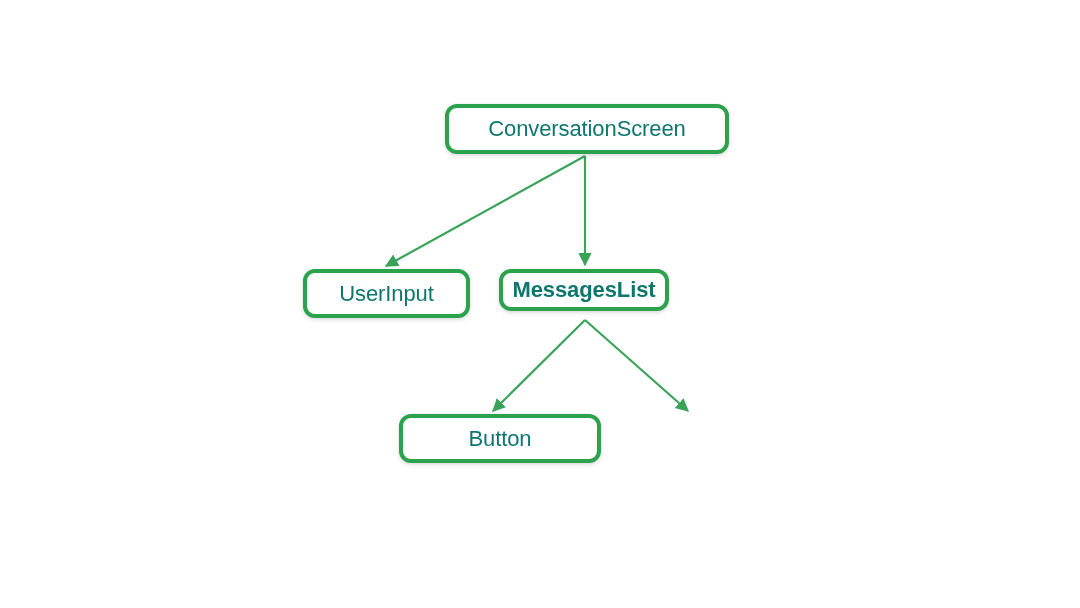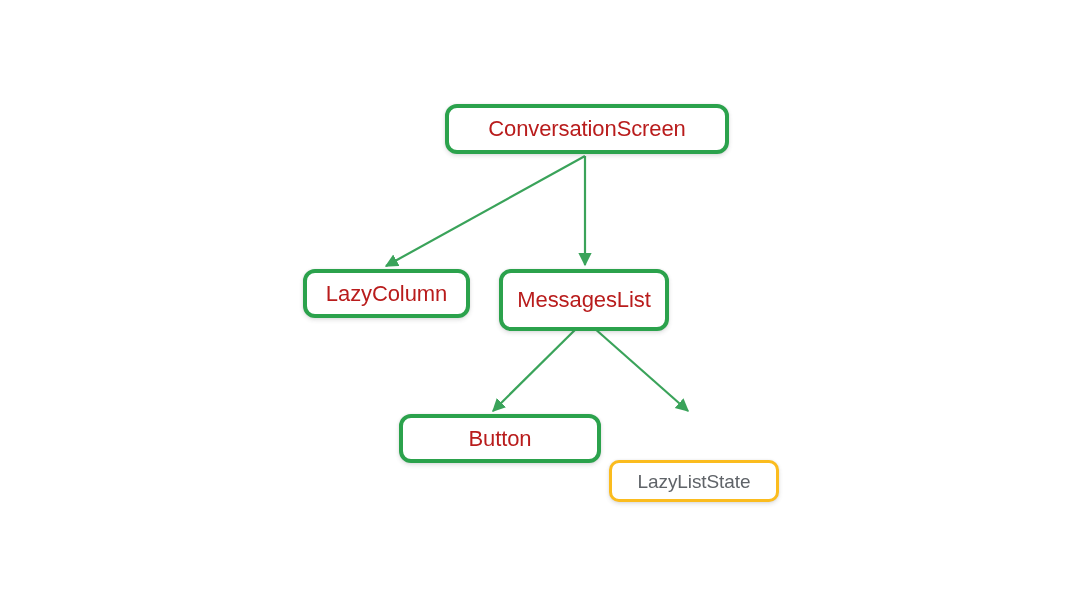--- a/index.html
+++ b/index.html
@@ -52,41 +52,41 @@
     border-width: 4px;
     border-color: #2ba24c;
   }
 
   .node-state {
     border-width: 3px;
     border-color: #fbbc1e;
   }
 
   .node-label {
-    color: #b91c1c;
+    color: #0f766e;
     font-size: 22px;
     line-height: 1;
     letter-spacing: -0.1px;
     white-space: nowrap;
   }
 
   .node-state .node-label {
     color: #5f6368;
     font-size: 19px;
   }
 
   
   #node-conversationscreen {
     left: 445px;  top: 104px;  width: 284px; height: 50px;
   }
   #node-userinput {
     left: 303px;  top: 269px;  width: 167px; height: 49px;
   }
   #node-messageslist {
-    left: 499px;  top: 269px;  width: 170px; height: 62px;
+    left: 499px;  top: 269px;  width: 170px; height: 42px; font-weight: bold;
   }
   #node-button {
     left: 399px;  top: 414px;  width: 202px; height: 49px;
   }
   
   #node-lazycolumn {
     left: 610px;  top: 414px;  width: 168px; height: 49px;
     border-bottom-left-radius: 4px;
     border-bottom-right-radius: 4px;
   }
@@ -115,29 +115,26 @@
     <line x1="585" y1="320" x2="493" y2="411" stroke="#3aa35a" stroke-width="2.2" marker-end="url(#arrowhead)"></line>
 
     <line x1="585" y1="320" x2="688" y2="411" stroke="#3aa35a" stroke-width="2.2" marker-end="url(#arrowhead)"></line>
   </svg>
 
   <div class="node node-composable" id="node-conversationscreen">
     <span class="node-label">ConversationScreen</span>
   </div>
 
   <div class="node node-composable" id="node-userinput">
-    <span class="node-label">LazyColumn</span>
+    <span class="node-label">UserInput</span>
   </div>
 
   <div class="node node-composable" id="node-messageslist">
     <span class="node-label">MessagesList</span>
   </div>
 
   <div class="node node-composable" id="node-button">
     <span class="node-label">Button</span>
   </div>
 
 
-  <div class="node node-state" id="node-lazyliststate">
-    <span class="node-label">LazyListState</span>
-  </div>
 
 </div>
 
 </body></html>

